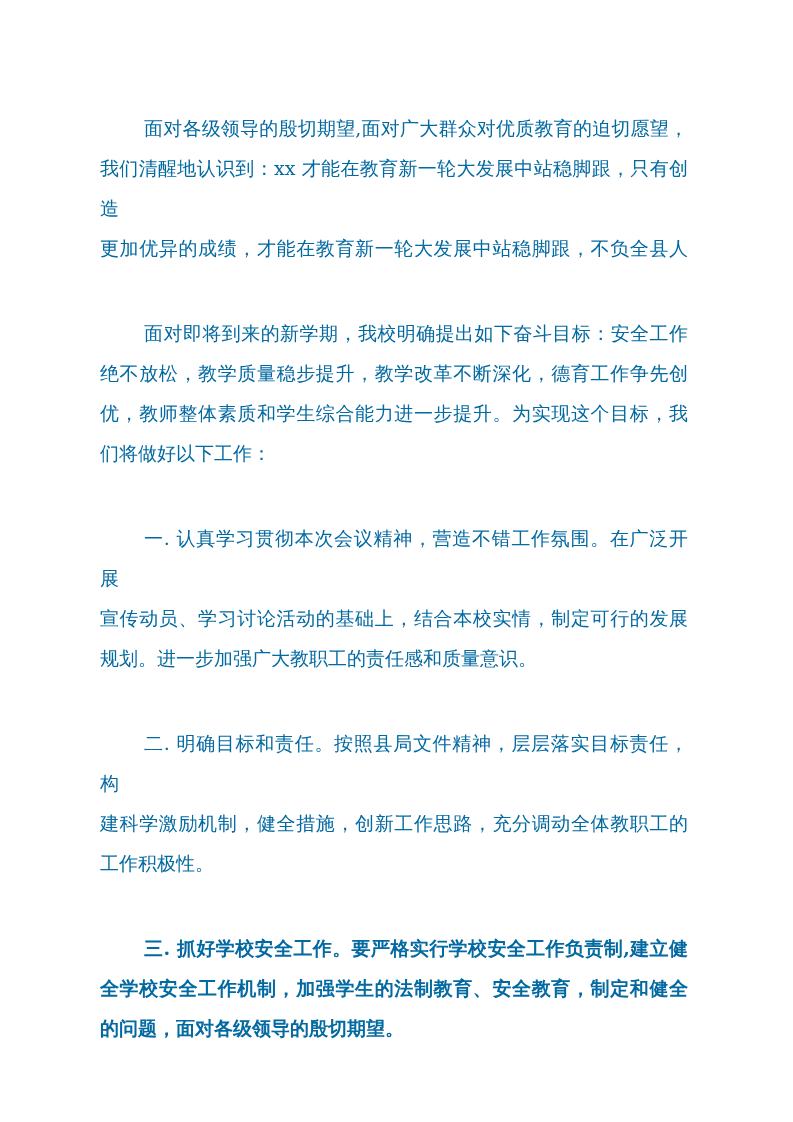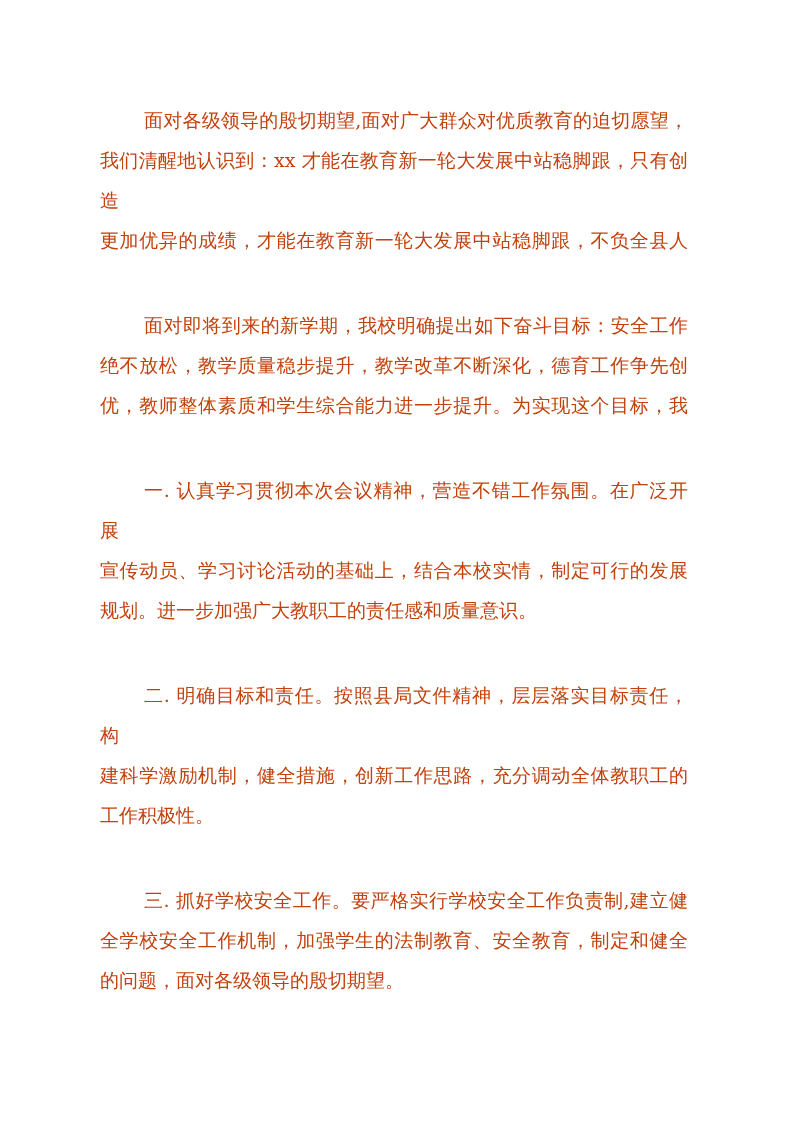--- a/index.html
+++ b/index.html
@@ -11,31 +11,32 @@
       position: relative;
       width: 793px;
       height: 1122px;
       background: #ffffff;
       overflow: hidden;
       font-family: "DejaVu Serif", "Liberation Serif", serif;
     }
     .doc-body {
       position: absolute;
       left: 100px;
-      top: 100px;
+      top: 108px;
       width: 588px;
-      color: #c2410c;
+      color: #0369a1;
       font-size: 19px;
       line-height: 40px;
     }
     .para {
       margin: 0 0 45px 0;
     }
     .para:last-child {
       margin-bottom: 0;
+      font-weight: bold;
     }
     .line {
       text-align: justify;
       text-align-last: justify;
     }
     .line.first {
       text-indent: 44px;
     }
     .line.lastline {
       text-align-last: left;
@@ -50,20 +51,21 @@
     <div class="para">
       <div class="line first">面对各级领导的殷切期望,面对广大群众对优质教育的迫切愿望，</div>
       <div class="line">我们清醒地认识到：xx 才能在教育新一轮大发展中站稳脚跟，只有创造</div>
       <div class="line">更加优异的成绩，才能在教育新一轮大发展中站稳脚跟，不负全县人</div>
     </div>
 
     <div class="para">
       <div class="line first">面对即将到来的新学期，我校明确提出如下奋斗目标：安全工作</div>
       <div class="line">绝不放松，教学质量稳步提升，教学改革不断深化，德育工作争先创</div>
       <div class="line">优，教师整体素质和学生综合能力进一步提升。为实现这个目标，我</div>
+      <div class="line lastline">们将做好以下工作：</div>
     </div>
 
     <div class="para">
       <div class="line first">一. 认真学习贯彻本次会议精神，营造不错工作氛围。在广泛开展</div>
       <div class="line">宣传动员、学习讨论活动的基础上，结合本校实情，制定可行的发展</div>
       <div class="line lastline">规划。进一步加强广大教职工的责任感和质量意识。</div>
     </div>
 
     <div class="para">
       <div class="line first">二. 明确目标和责任。按照县局文件精神，层层落实目标责任，构</div>

